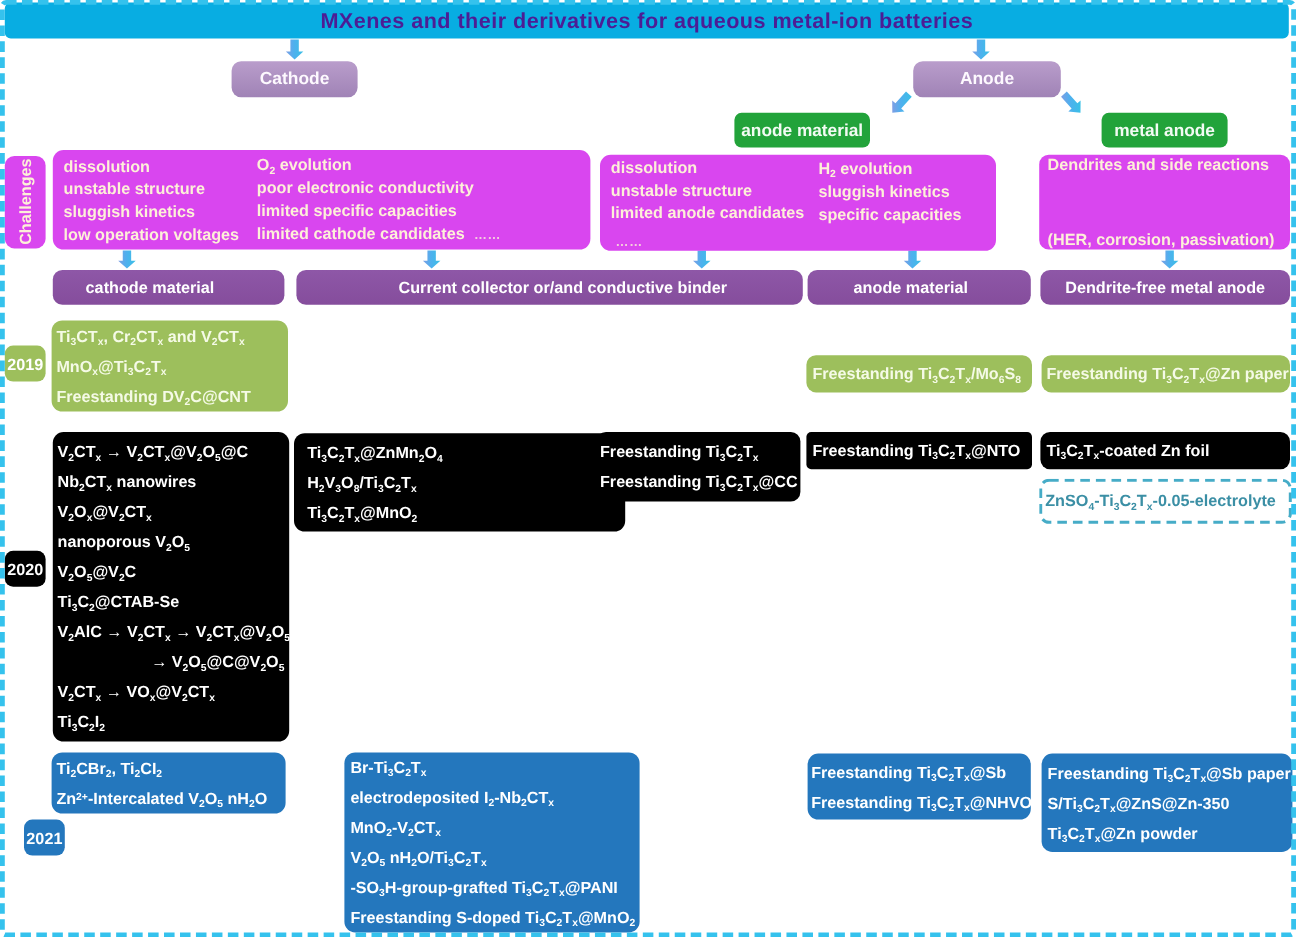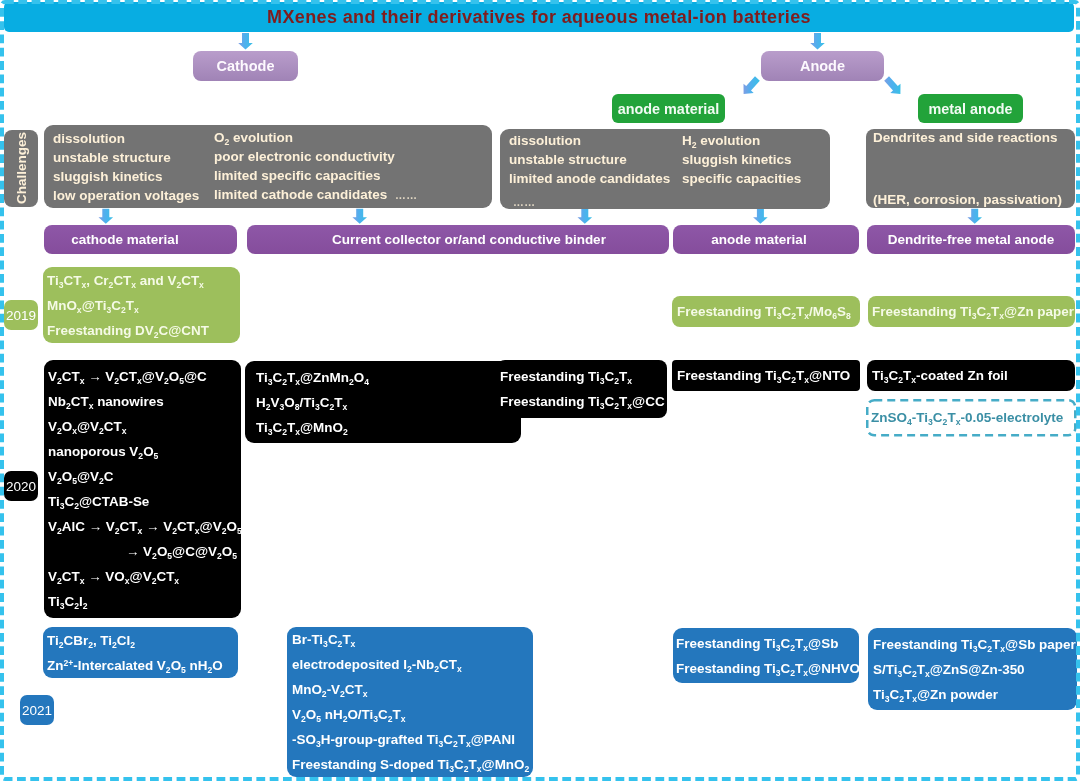--- a/index.html
+++ b/index.html
@@ -6,36 +6,36 @@
   body{width:1080px;height:781px;background:#ffffff;font-family:"Liberation Sans",sans-serif;overflow:hidden;}
   #root{position:relative;width:1080px;height:781px;}
   .abs{position:absolute;box-sizing:border-box;}
 
   
   .frame{left:0;top:0;width:1080px;height:781px;pointer-events:none;}
 
   
   .titlebar{left:4px;top:2px;width:1070px;height:30px;background:#08ADE2;border-radius:5px;
             display:flex;align-items:center;justify-content:center;}
-  .titlebar span{color:#7f1d1d;font-weight:bold;font-size:18px;letter-spacing:.38px;text-align:right;}
+  .titlebar span{color:#4c1d95;font-weight:bold;font-size:18px;letter-spacing:.38px;text-align:right;}
 
   
   .pill{display:flex;align-items:center;border-radius:8px;}
   .pill.center{justify-content:center;}
 
   .purple-lt{background:linear-gradient(180deg,#b99dcb 0%,#a083b6 100%);color:#fdf9fe;font-weight:bold;font-size:14.5px;}
   .purple-dk{background:linear-gradient(180deg,#8e57a7 0%,#854d9c 100%);color:#fff;font-weight:bold;font-size:13.5px;}
-  .orange{background:#737373;color:#fdf0d8;font-weight:bold;font-size:13.5px;}
+  .orange{background:#d946ef;color:#fdf0d8;font-weight:bold;font-size:13.5px;}
   .green{background:#22A33A;color:#f2fbf3;font-weight:bold;font-size:14.4px;}
   .olive{background:#9DBF5C;color:#f5fae6;font-weight:bold;font-size:13.45px;}
   .teal{background:#000000;color:#fff;font-weight:bold;font-size:13.45px;}
   .blue{background:#2477BD;color:#fff;font-weight:bold;font-size:13.45px;}
   .dashedbox{color:#3b8fa5;font-weight:bold;font-size:13.5px;border-radius:8px;background:transparent;}
 
-  .yearlabel{display:flex;align-items:center;justify-content:center;border-radius:7px;color:#fff;font-weight:normal;font-size:13.5px;margin-top:12px;}
+  .yearlabel{display:flex;align-items:center;justify-content:center;border-radius:7px;color:#fff;font-weight:bold;font-size:13.5px;}
 
   .vtext{writing-mode:vertical-rl;transform:rotate(180deg);white-space:nowrap;}
 
   .lines{display:flex;flex-direction:column;justify-content:center;}
   .lines > div{white-space:nowrap;}
 
   sub{font-size:.64em;line-height:0;vertical-align:-.33em;}
   sup{font-size:.64em;line-height:0;vertical-align:.42em;}
   .dots{font-size:.8em;opacity:.8;letter-spacing:0.5px;padding-left:4px;}
 

